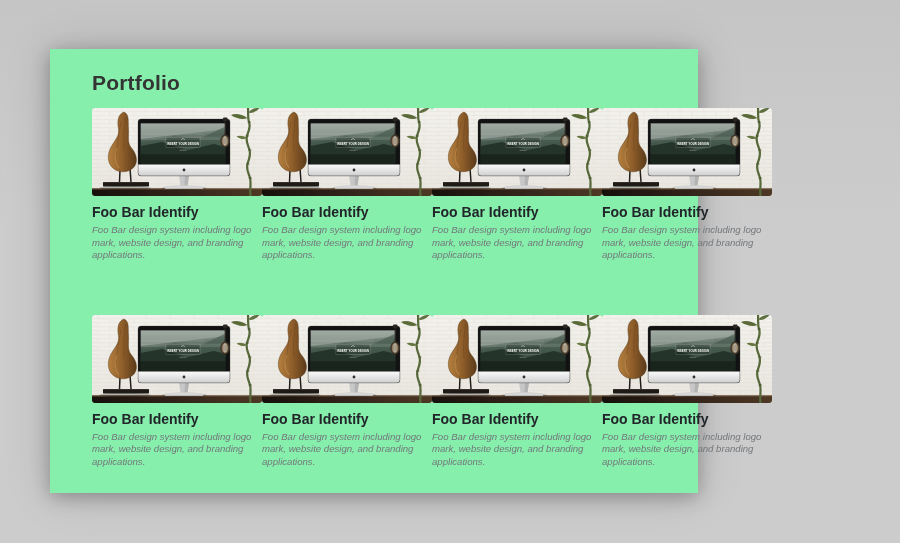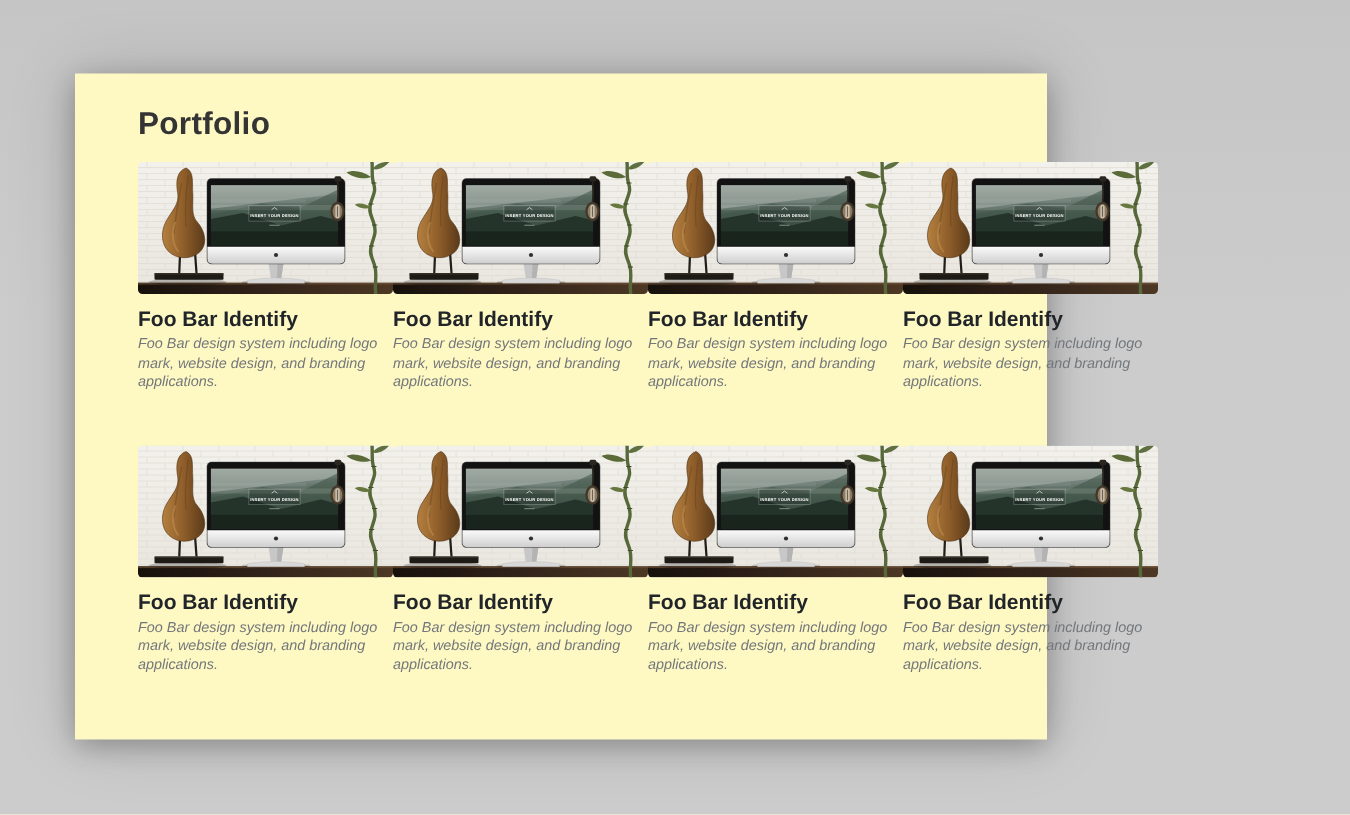--- a/index.html
+++ b/index.html
@@ -3,31 +3,31 @@
 <meta charset="utf-8">
 <style>
   html,body{margin:0;padding:0;}
   body{
     width:900px;height:543px;overflow:hidden;position:relative;
     background:linear-gradient(180deg,#c5c5c5 0%,#cccccc 40%,#cccccc 100%);
     font-family:"Liberation Sans",sans-serif;
   }
   .card{
     position:absolute;left:50px;top:49px;width:648px;height:444px;
-    background:#fef9c3;box-sizing:border-box;
+    background:#86efac;box-sizing:border-box;
     padding:21px 40px 0 42px;
     box-shadow:0 4px 18px rgba(0,0,0,.28), 0 0 45px rgba(0,0,0,.14);
   }
   .page-title{
     margin:0 0 13px 0;font-size:21px;line-height:25px;font-weight:700;
     color:#343434;letter-spacing:.2px;
   }
   .grid{
     display:grid;grid-template-columns:repeat(4,170px);
-    justify-content:space-between;row-gap:35px;
+    justify-content:space-between;row-gap:53px;
   }
   .item{width:170px;}
   .thumb{
     width:170px;height:88px;border-radius:3px;overflow:hidden;cursor:pointer;
     box-shadow:inset 0 0 0 1px rgba(0,0,0,.05);
   }
   .thumb svg{display:block;width:170px;height:88px;}
   .item-title{
     margin:7px 0 3px 0;font-size:14px;line-height:18px;font-weight:700;
     color:#212529;

